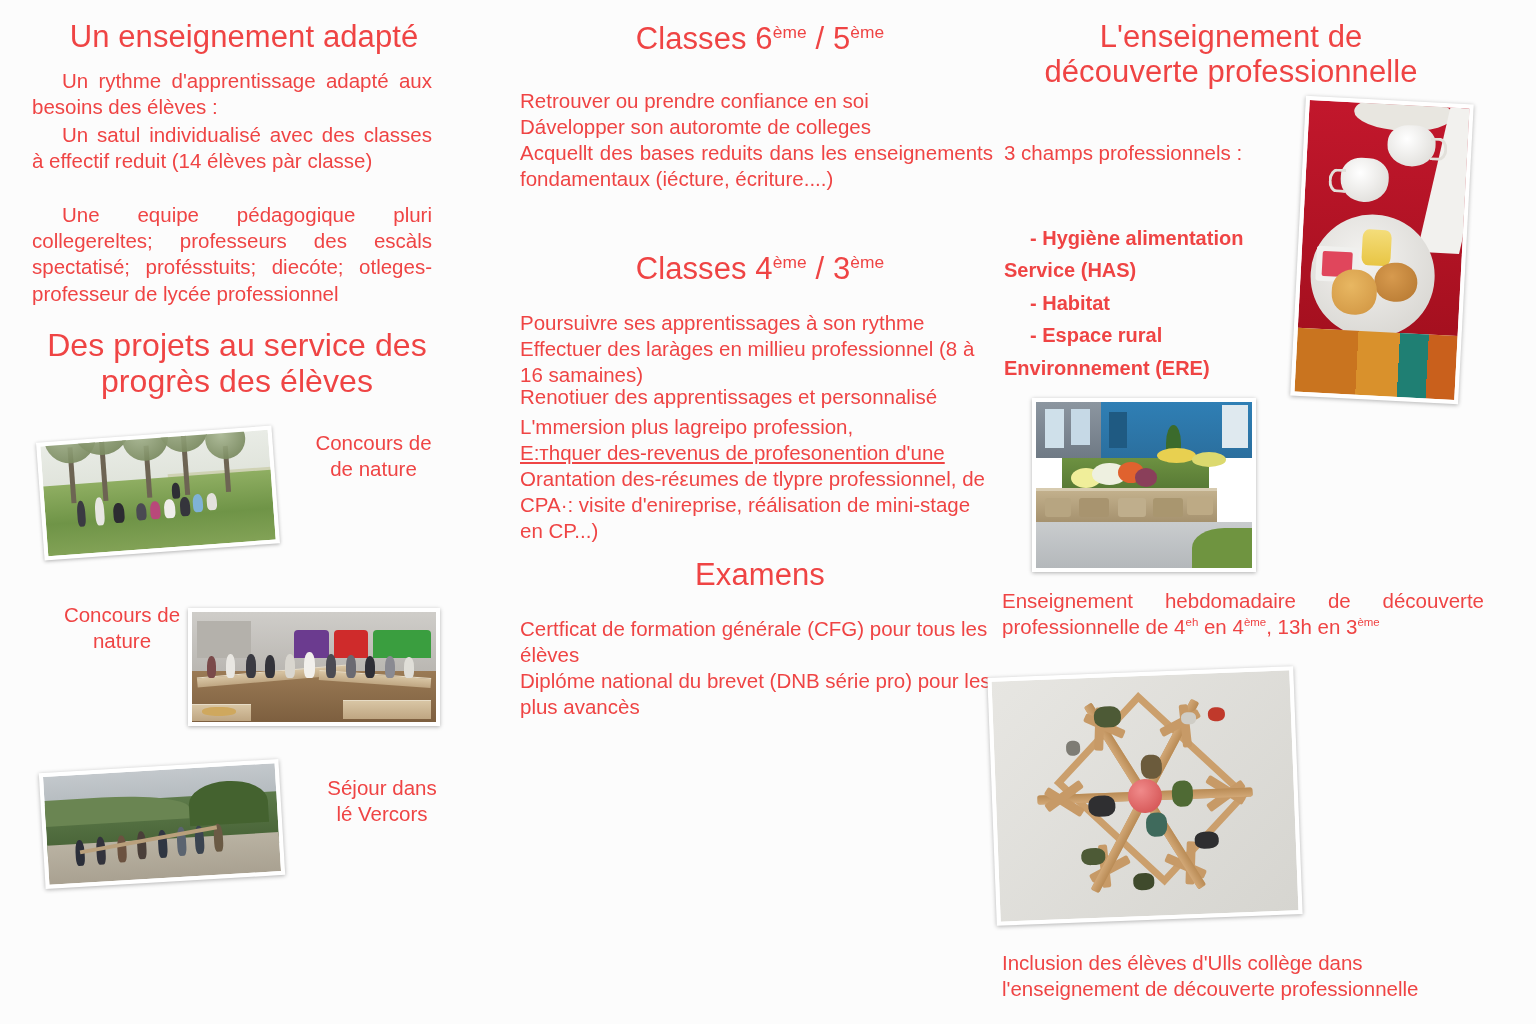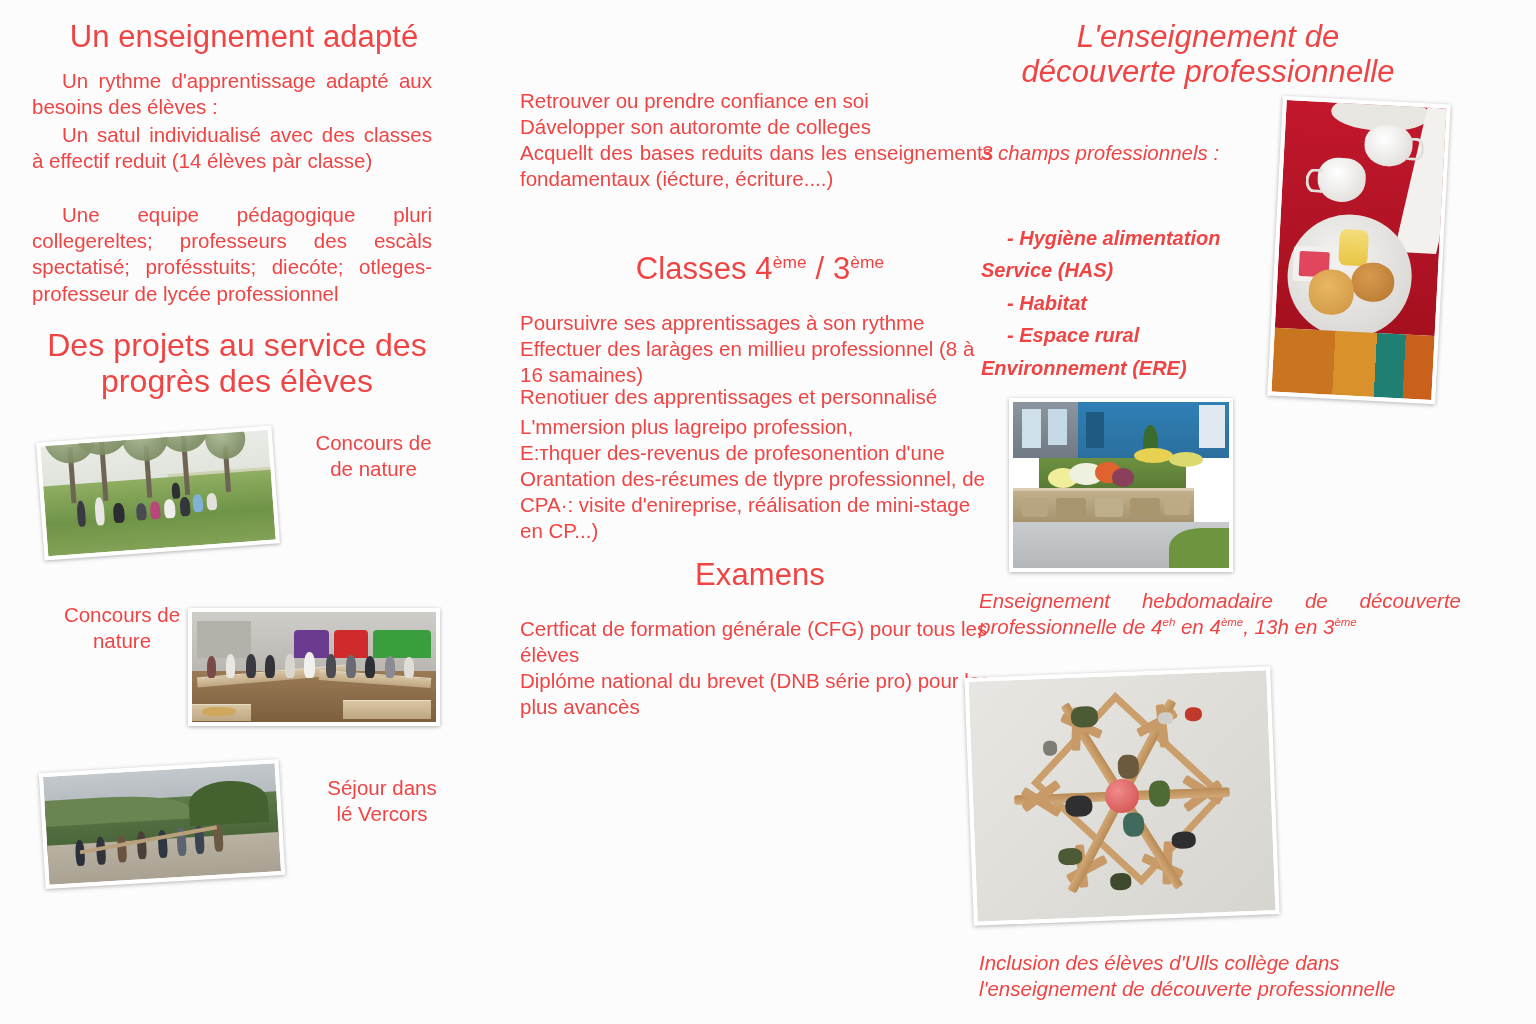--- a/index.html
+++ b/index.html
@@ -17,21 +17,21 @@
     font-family: "Liberation Sans", sans-serif;
     color: #ef4444;
   }
   .col {
     position: absolute;
     top: 0;
     height: 1024px;
   }
   .col-1 { left: 28px;   width: 432px; }
   .col-2 { left: 500px;  width: 520px; }
-  .col-3 { left: 973px; width: 492px; font-style: italic; }
+  .col-3 { left: 996px; width: 492px; }
 
   h1.heading {
     font-weight: 400;
     font-size: 31px;
     line-height: 1.12;
     text-align: center;
     margin: 0;
     letter-spacing: 0.1px;
   }
   h1.heading.big { font-size: 32px; }
@@ -292,33 +292,34 @@
         <div class="person" style="left:72%; top:53%; width:9px; height:28px; background:#6a5a44;"></div>
         <div class="ph-layer" style="left:14%; top:62%; width:60%; height:4px; background:#b9a07c; transform: rotate(-7deg);"></div>
       </div>
     </div>
 
     <p class="caption" style="position:absolute; left:268px; top:775px; width:172px;"><span>Séjour dans</span><br><span>lé Vercors</span></p>
   </div>
 
   <div class="col col-2">
 
+    <h1 class="heading" style="position:absolute; left:0; top:22px; width:520px;"><span>Classes 6</span><sup class="ord">ème</sup><span> / 5</span><sup class="ord">ème</sup></h1>
 
     <p class="para nojust" style="position:absolute; left:20px; top:88px; width:476px;">Retrouver ou prendre confiance en soi</p>
     <p class="para nojust" style="position:absolute; left:20px; top:114px; width:476px;">Dávelopper son autoromte de colleges</p>
     <p class="para" style="position:absolute; left:20px; top:140px; width:473px;">Acquellt des bases reduits dans les enseignements fondamentaux (iécture, écriture....)</p>
 
     <h1 class="heading" style="position:absolute; left:0; top:252px; width:520px;"><span>Classes 4</span><sup class="ord">ème</sup><span> / 3</span><sup class="ord">ème</sup></h1>
 
     <p class="para nojust" style="position:absolute; left:20px; top:310px; width:480px;">Poursuivre ses apprentissages à son rythme</p>
     <p class="para nojust" style="position:absolute; left:20px; top:336px; width:480px;">Effectuer des laràges en millieu professionnel (8 à 16 samaines)</p>
     <p class="para nojust" style="position:absolute; left:20px; top:384px; width:480px;">Renotiuer des apprentissages et personnalisé</p>
 
     <p class="para nojust" style="position:absolute; left:20px; top:414px; width:480px;">L'mmersion plus lagreipo profession,</p>
-    <p class="para nojust" style="position:absolute; left:20px; top:440px; width:480px;">E:тhquer des-revenus de profesonention d'une</p>
+    <p class="para nojust" style="position:absolute; left:20px; top:440px; width:480px;text-decoration:underline;">E:тhquer des-revenus de profesonention d'une</p>
     <p class="para nojust" style="position:absolute; left:20px; top:466px; width:478px;">Orantation des-réεumes de tlypre professionnel, de CPA·: visite d'enireprise, réálisation de mini-stage en CP...)</p>
 
     <h1 class="heading" style="position:absolute; left:0; top:558px; width:520px;">Examens</h1>
 
     <p class="para nojust" style="position:absolute; left:20px; top:616px; width:480px;">Certficat de formation générale (CFG) pour tous les élèves</p>
     <p class="para nojust" style="position:absolute; left:20px; top:668px; width:480px;">Diplóme national du brevet (DNB série pro) pour les plus avancès</p>
   </div>
 
   <div class="col col-3">
 

